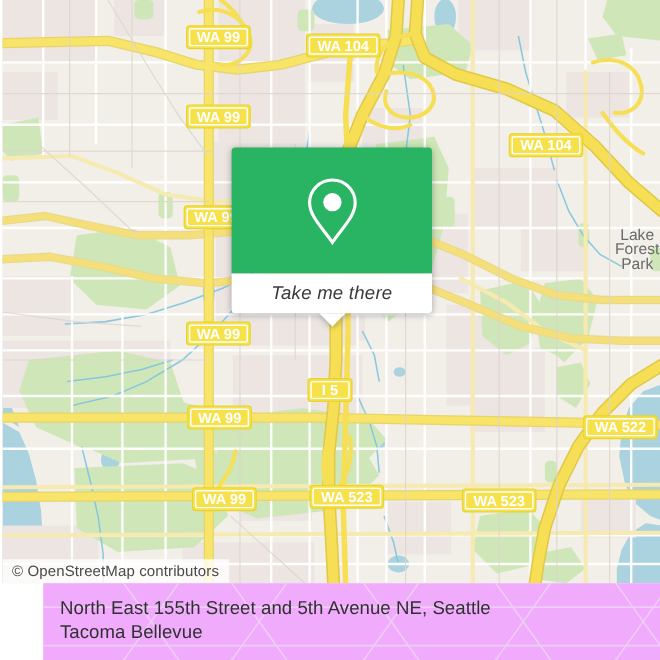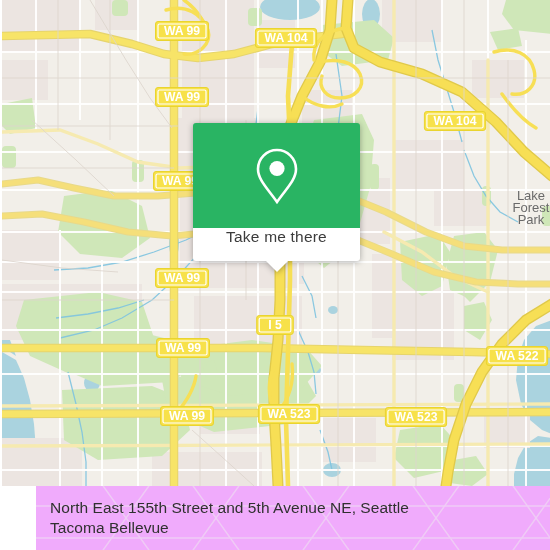--- a/index.html
+++ b/index.html
@@ -62,22 +62,23 @@
     border-radius: 3px 3px 0 0;
     display: flex;
     align-items: center;
     justify-content: center;
   }
   #popup-white {
     height: 33px;
     background: #ffffff;
     border-radius: 0 0 3px 3px;
     display: flex;
-    align-items: flex-start;
+    align-items: center;
     justify-content: center;
+    font-style: italic;
   }
   #popup-label {
     font-size: 15.5px;
     color: #3b3b3b;
     letter-spacing: 0.2px;
   }
   #popup-tail {
     position: absolute;
     left: 50%;
     bottom: -11px;
@@ -415,20 +416,23 @@
           </g>
         </g>
 
       <g id="place-layer">
           <text x="529" y="200" text-anchor="middle" font-family="&quot;Liberation Sans&quot;, sans-serif" font-size="13" fill="#6a6a6a">Lake</text>
           <text x="529" y="212" text-anchor="middle" font-family="&quot;Liberation Sans&quot;, sans-serif" font-size="13" fill="#6a6a6a">Forest</text>
           <text x="529" y="224" text-anchor="middle" font-family="&quot;Liberation Sans&quot;, sans-serif" font-size="13" fill="#6a6a6a">Park</text>
         </g>
     </svg>
 
+    <div id="attribution">
+      <span>© OpenStreetMap contributors</span>
+    </div>
   </div>
 
   <div id="popup">
     <div id="popup-green">
       <svg width="46" height="58" viewBox="0 0 46 58">
         <path d="M23 3 C12.5 3 4 11.5 4 22 C4 33 14 42 23 55 C32 42 42 33 42 22 C42 11.5 33.5 3 23 3 Z" fill="none" stroke="#ffffff" stroke-width="2.6"></path>
         <circle cx="23" cy="21.5" r="7.6" fill="#ffffff"></circle>
       </svg>
     </div>
     <div id="popup-white">

